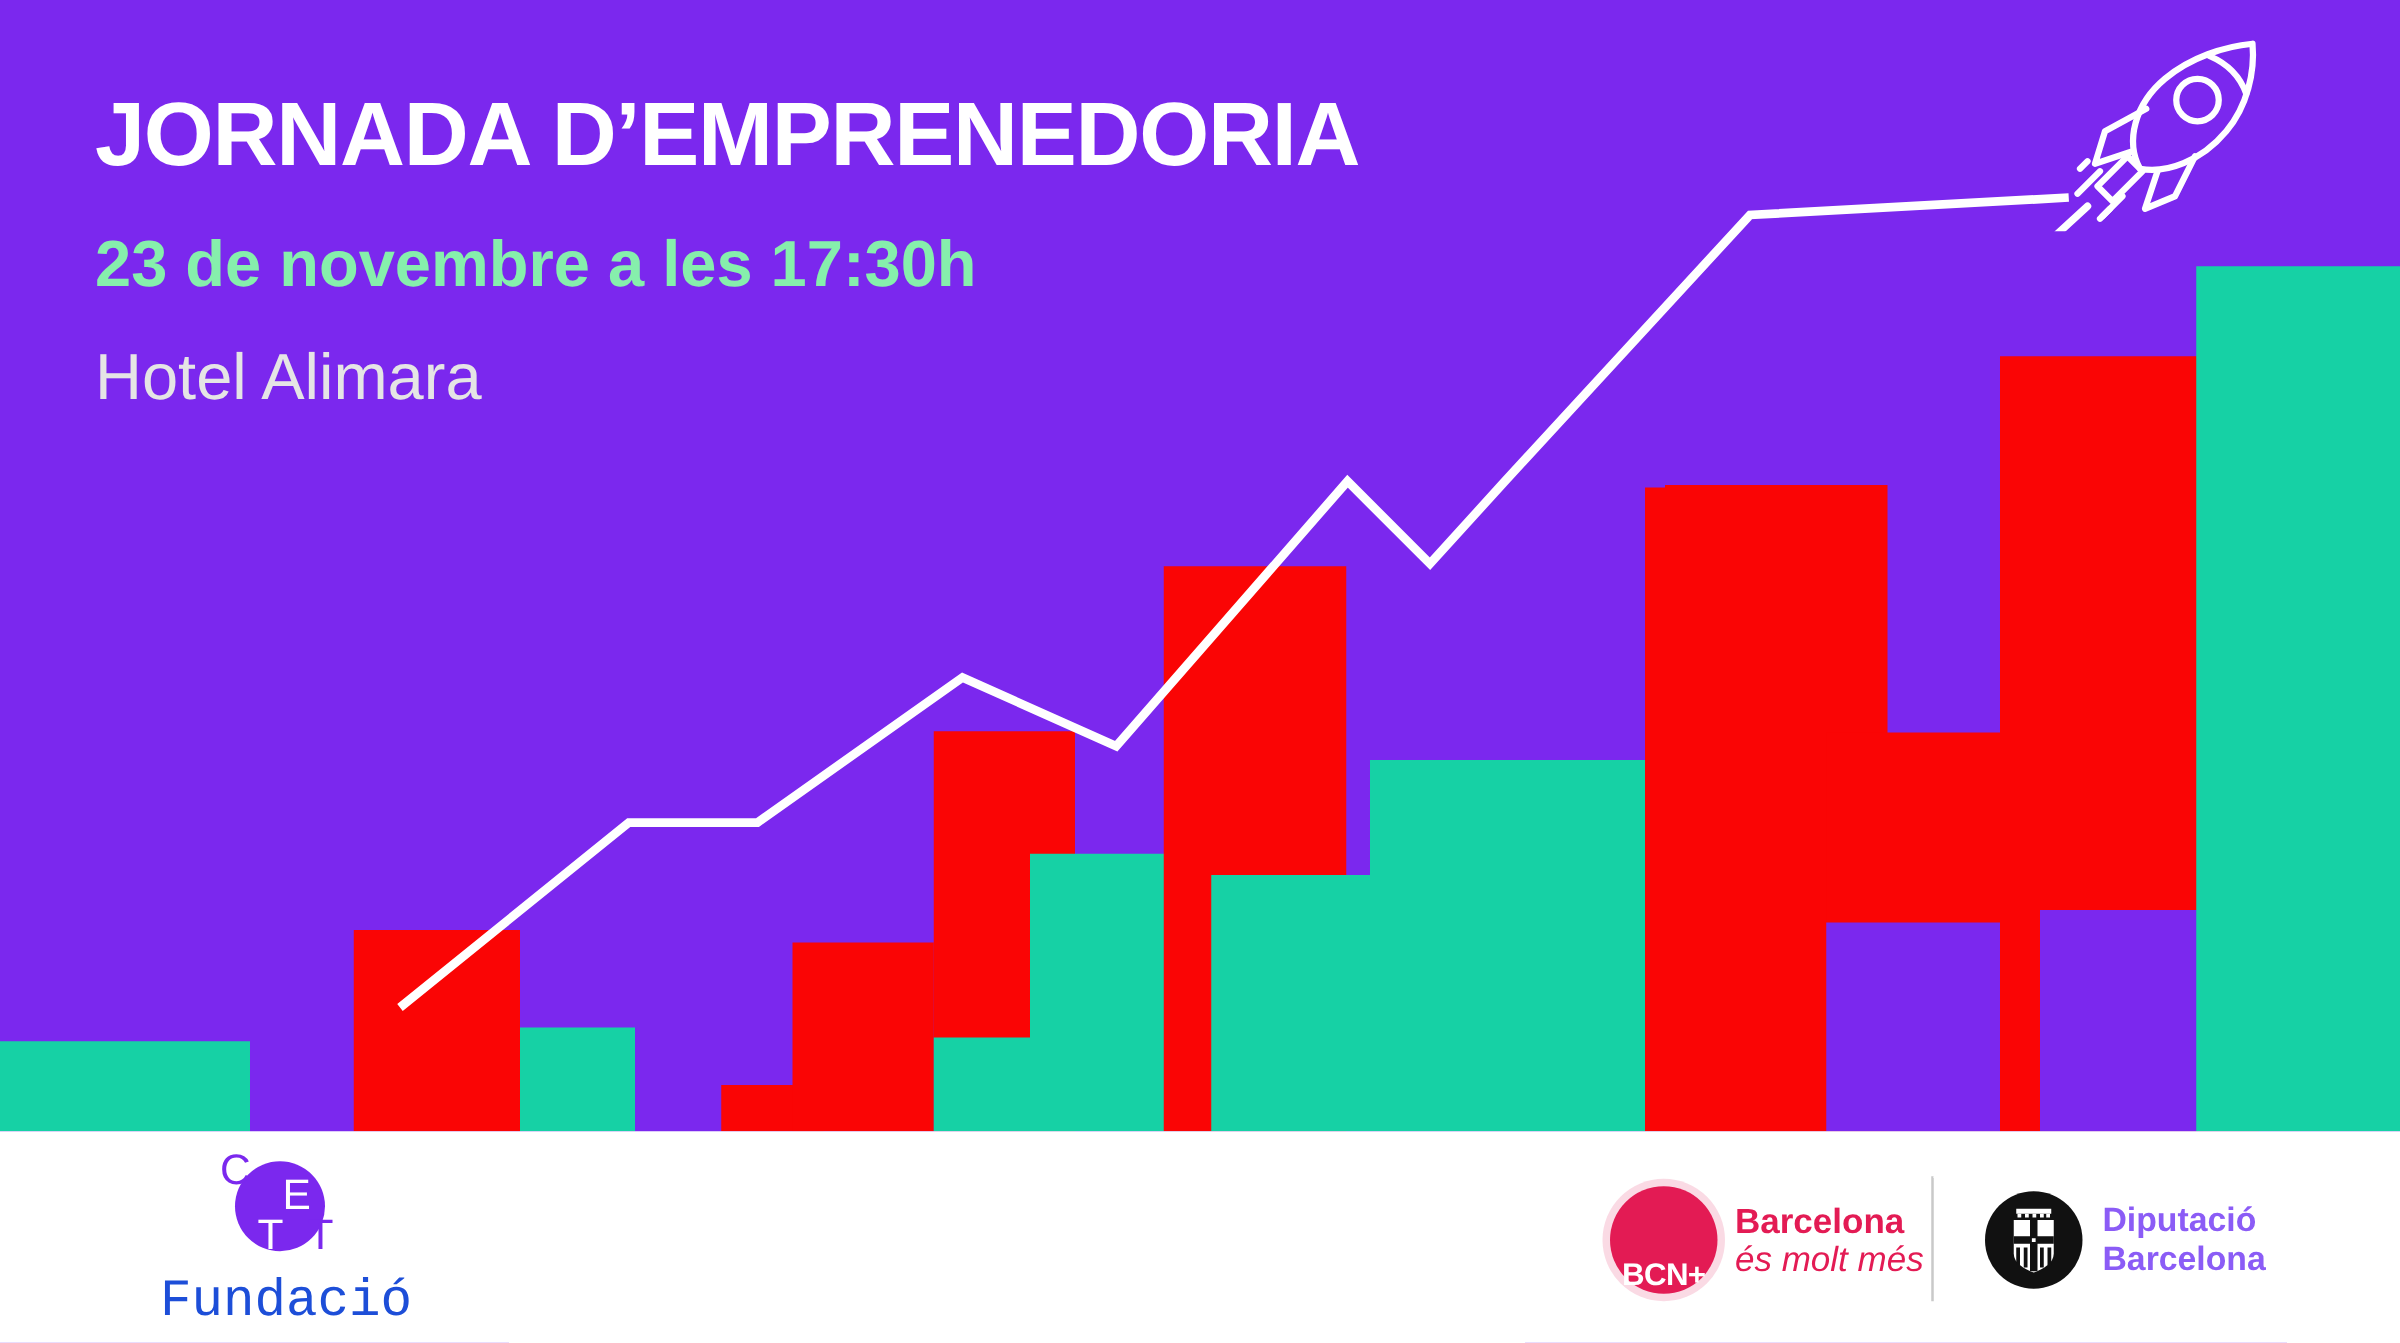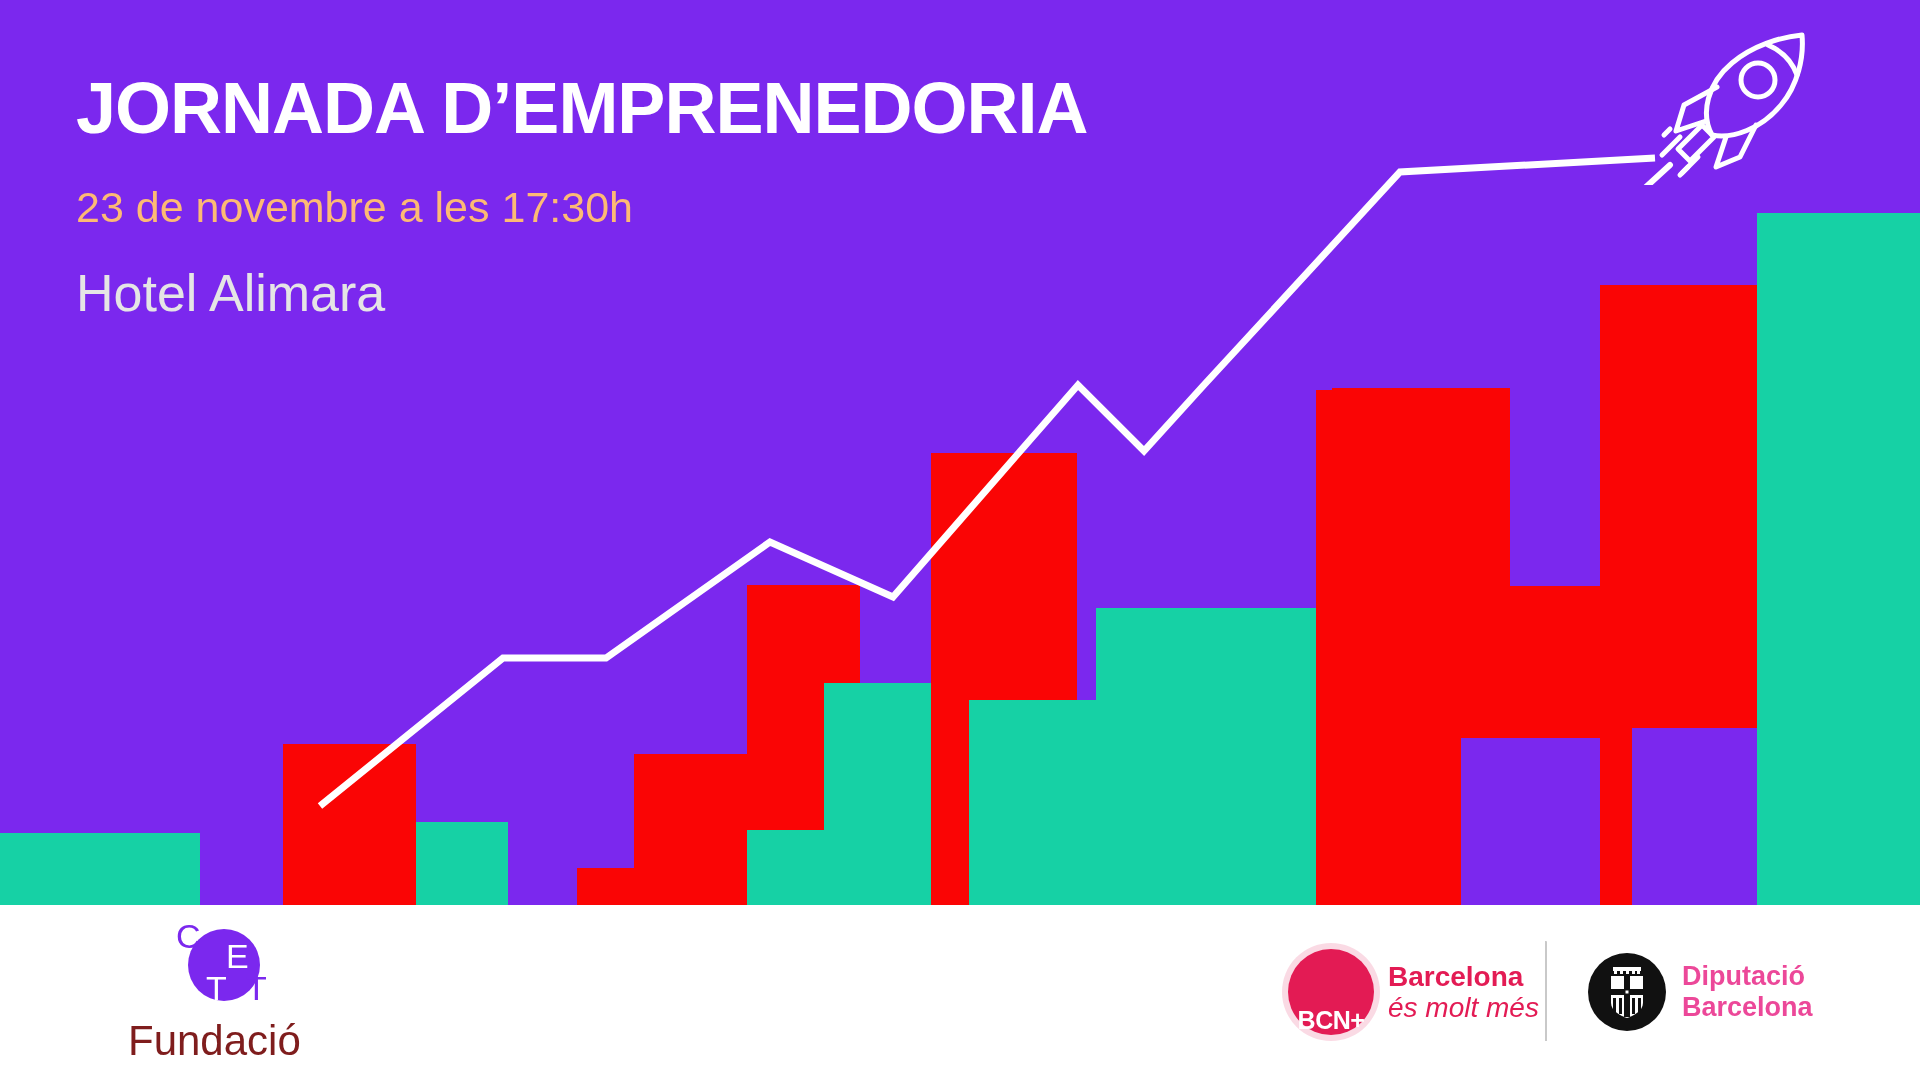--- a/index.html
+++ b/index.html
@@ -24,21 +24,21 @@
   
   #rocket { position:absolute; left:1640px; top:25px; width:190px; height:160px; }
 
   
   #headline { position:absolute; left:76px; top:72px; z-index:12; }
   #title {
     color:#ffffff; font-size:72px; font-weight:bold; letter-spacing:-1px;
     line-height:1.0; white-space:nowrap;
   }
   #subtitle {
-    color:#fdba74; font-size:43px; font-weight:normal; line-height:1.0;
+    color:#86efac; font-size:52px; font-weight:bold; line-height:1.0;
     margin-top:42px; white-space:nowrap;
   }
   #venue {
     color:#e5e5e5; font-size:52px; font-weight:normal; line-height:1.0;
     margin-top:38px; white-space:nowrap;
   }
 
   
   #hashtag {
     position:absolute; right:42px; bottom:66px; z-index:12;
@@ -61,21 +61,21 @@
   }
   .cett-letter {
     position:absolute; color:#7B28EE; font-size:34px; font-weight:normal;
     line-height:1; font-family:"Liberation Sans", sans-serif;
   }
   #cett-c { left:30px; top:0px; }
   #cett-e { left:80px; top:20px; color:#ffffff; }
   #cett-t1 { left:60px; top:52px; color:#ffffff; }
   #cett-t2 { left:100px; top:52px; }
   #cett-word {
-    color:#7f1d1d; font-size:42px; font-weight:normal; margin-top:6px; letter-spacing:0px;
+    color:#1d4ed8; font-size:42px; font-weight:normal; margin-top:6px; letter-spacing:0px;font-family:Liberation Mono, monospace;
   }
 
   
   #bcn { position:absolute; left:1288px; top:44px; display:flex; align-items:center; gap:14px; }
   #bcn-circle {
     position:relative; width:86px; height:86px; border-radius:50%;
     background:#E31B54; display:flex; align-items:flex-end; justify-content:center;
     box-shadow:0 0 0 6px rgba(227,27,84,0.16);
   }
   #bcn-text-mark { color:#ffffff; font-size:25px; font-weight:bold; letter-spacing:-0.5px; }
@@ -89,21 +89,21 @@
   }
 
   
   #dip { position:absolute; left:1588px; top:48px; display:flex; align-items:center; gap:16px; }
   #dip-circle {
     position:relative; width:78px; height:78px; border-radius:50%; background:#111111;
     display:flex; align-items:center; justify-content:center;
   }
   #dip-shield { position:relative; width:44px; height:54px; }
   #dip-words { line-height:1.16; }
-  .dip-line { color:#ec4899; font-size:27px; font-weight:bold; }
+  .dip-line { color:#8b5cf6; font-size:27px; font-weight:bold; }
 </style>
 </head>
 <body>
 
 <div id="poster">
 
   <div id="canvas">
 
     <div id="bars">
         <div class="bar" style="left: 0px; width: 200px; height: 72px; background: rgb(22, 209, 165);"></div>

